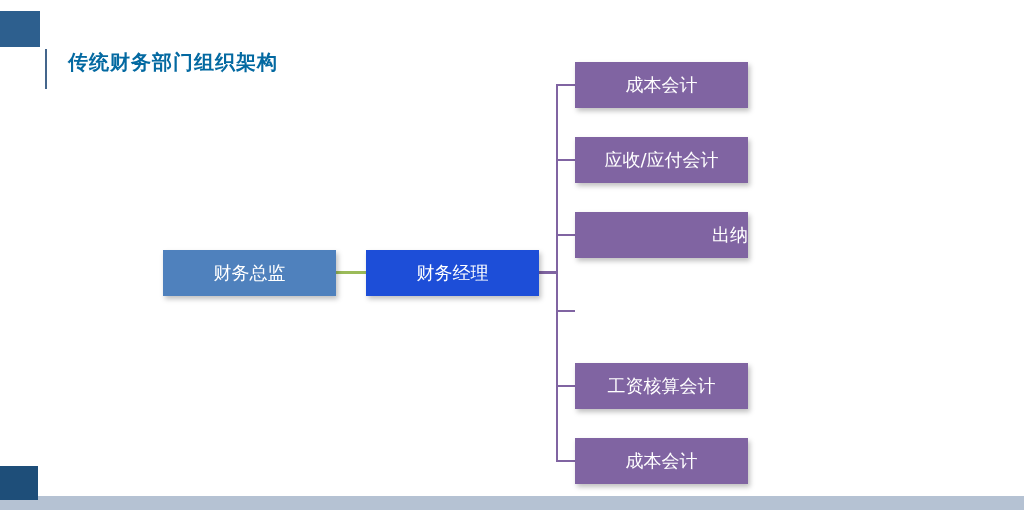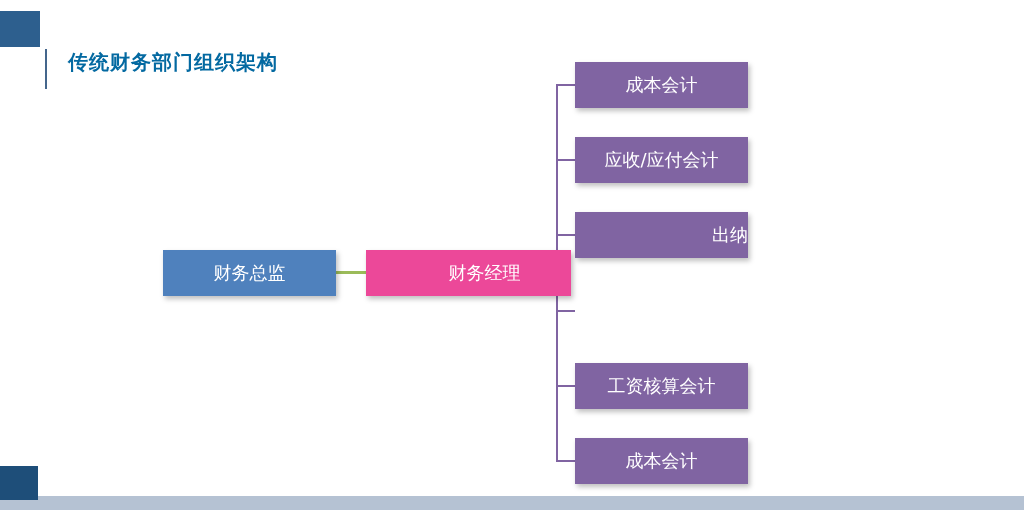--- a/index.html
+++ b/index.html
@@ -47,21 +47,21 @@
     width: 173px;
     height: 46px;
     line-height: 46px;
     text-align: center;
     color: #ffffff;
     font-size: 18px;
     box-shadow: 2px 3px 5px rgba(0,0,0,0.25);
     white-space: nowrap;
   }
   .node-director { left: 155px; top: 250px; background: #4f81bd; margin-left: 8px; }
-  .node-manager  { left: 366px; top: 250px; background: #ec4899; padding-left: 32px; }
+  .node-manager  { left: 366px; top: 250px; background: #1d4ed8; }
   .leaf { left: 575px; background: #8064a2; }
   .leaf-0 { top: 62px; }
   .leaf-1 { top: 137px; }
   .leaf-2 { top: 212px; text-align: right; }
   .leaf-3 { top: 288px; }
   .leaf-4 { top: 363px; }
   .leaf-5 { top: 438px; }
 
   
   .conn { position: absolute; }

